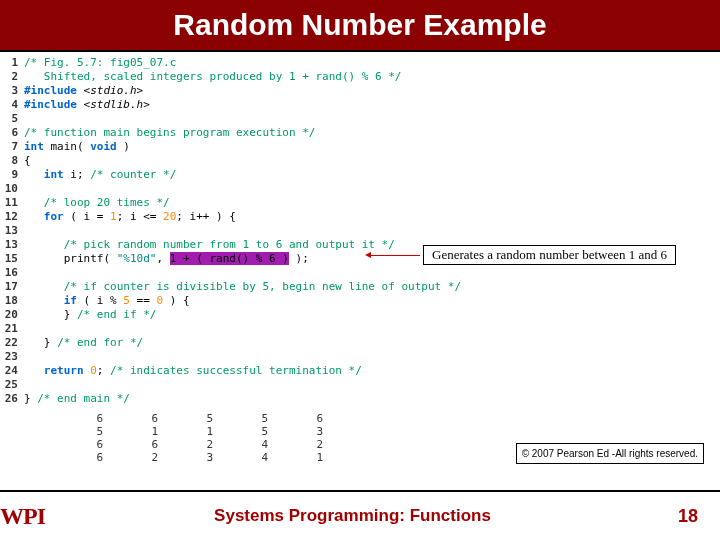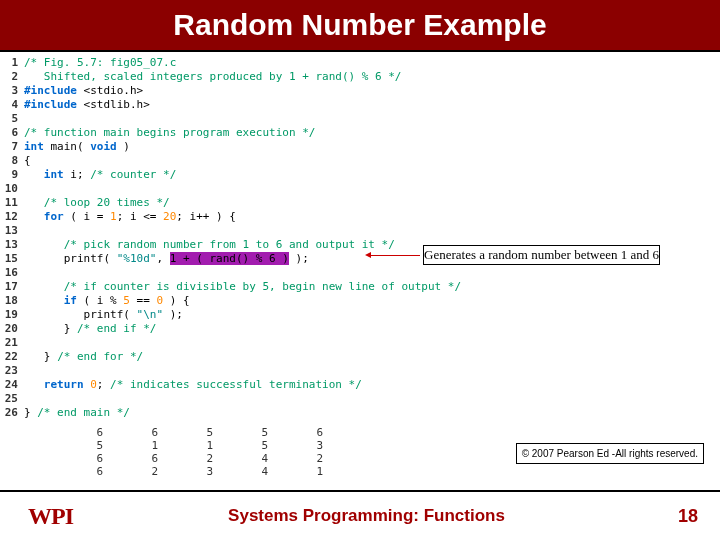--- a/index.html
+++ b/index.html
@@ -32,21 +32,21 @@
   }
   .code-line { display: flex; white-space: pre; }
   .lineno { width: 22px; text-align: right; color: #333; padding-right: 6px; font-weight: bold; }
   .code-text { flex: 1; }
   .c-comment { color: #009966; }
   .c-pre { color: #0066cc; font-weight: bold; }
   .c-kw { color: #0066cc; font-weight: bold; }
   .c-str { color: #008888; }
   .c-num { color: #ff8800; }
   .c-hl { background: #a21caf; }
-  .c-txt { color: #000; }
+  .c-txt { color: #000; font-style: italic; }
   .annotation {
     position: absolute;
     left: 370px;
     top: 193px;
     display: flex;
     align-items: center;
   }
   .arrow {
     width: 50px;
     height: 1px;
@@ -58,21 +58,21 @@
     content: "";
     position: absolute;
     left: -5px;
     top: -3px;
     border-right: 6px solid #c00;
     border-top: 3.5px solid transparent;
     border-bottom: 3.5px solid transparent;
   }
   .annot-box {
     border: 1px solid #000;
-    padding: 2px 0;
+    padding: 2px 8px;
     font-family: "Times New Roman", serif;
     font-size: 13px;
     background: #fff;
   }
   .output-area {
     margin: 6px 0 0 50px;
     font-family: Consolas, Menlo, monospace;
     font-size: 11px;
     color: #333;
   }
@@ -92,21 +92,21 @@
     left: 0;
     bottom: 0;
     width: 100%;
     height: 50px;
     border-top: 2px solid #000;
     display: flex;
     align-items: center;
     background: #fff;
   }
   .logo {
-    margin-left: 28px;
+    margin-left: 0;
     display: flex;
     align-items: center;
     font-family: Georgia, "Times New Roman", serif;
     font-weight: bold;
     font-size: 22px;
     color: #a00000;
     letter-spacing: -1px;
   }
   .logo .wpi-w { font-size: 24px; }
   .footer-title {
@@ -144,21 +144,20 @@
   <div class="code-line"><span class="lineno">9</span><span class="code-text"><span class="c-kw">   int</span><span> i; </span><span class="c-comment">/* counter */</span></span></div>
   <div class="code-line"><span class="lineno">10</span><span class="code-text"> </span></div>
   <div class="code-line"><span class="lineno">11</span><span class="code-text c-comment">   /* loop 20 times */</span></div>
   <div class="code-line"><span class="lineno">12</span><span class="code-text"><span class="c-kw">   for</span><span> ( i = </span><span class="c-num">1</span><span>; i &lt;= </span><span class="c-num">20</span><span>; i++ ) {</span></span></div>
   <div class="code-line"><span class="lineno">13</span><span class="code-text"> </span></div>
   <div class="code-line"><span class="lineno">13</span><span class="code-text c-comment">      /* pick random number from 1 to 6 and output it */</span></div>
   <div class="code-line"><span class="lineno">15</span><span class="code-text"><span>      printf( </span><span class="c-str">"%10d"</span><span>, </span><span class="c-hl">1 + ( rand() % 6 )</span><span> );</span></span></div>
   <div class="code-line"><span class="lineno">16</span><span class="code-text"> </span></div>
   <div class="code-line"><span class="lineno">17</span><span class="code-text c-comment">      /* if counter is divisible by 5, begin new line of output */</span></div>
   <div class="code-line"><span class="lineno">18</span><span class="code-text"><span class="c-kw">      if</span><span> ( i % </span><span class="c-num">5</span><span> == </span><span class="c-num">0</span><span> ) {</span></span></div>
-  <div class="code-line"><span class="lineno">19</span><span class="code-text"><span>         printf( </span><span class="c-str">"\n"</span><span> );</span></span></div>
   <div class="code-line"><span class="lineno">20</span><span class="code-text"><span>      } </span><span class="c-comment">/* end if */</span></span></div>
   <div class="code-line"><span class="lineno">21</span><span class="code-text"> </span></div>
   <div class="code-line"><span class="lineno">22</span><span class="code-text"><span>   } </span><span class="c-comment">/* end for */</span></span></div>
   <div class="code-line"><span class="lineno">23</span><span class="code-text"> </span></div>
   <div class="code-line"><span class="lineno">24</span><span class="code-text"><span class="c-kw">   return</span><span> </span><span class="c-num">0</span><span>; </span><span class="c-comment">/* indicates successful termination */</span></span></div>
   <div class="code-line"><span class="lineno">25</span><span class="code-text"> </span></div>
   <div class="code-line"><span class="lineno">26</span><span class="code-text"><span>} </span><span class="c-comment">/* end main */</span></span></div>
 
   <div class="annotation">
     <div class="arrow"></div>

